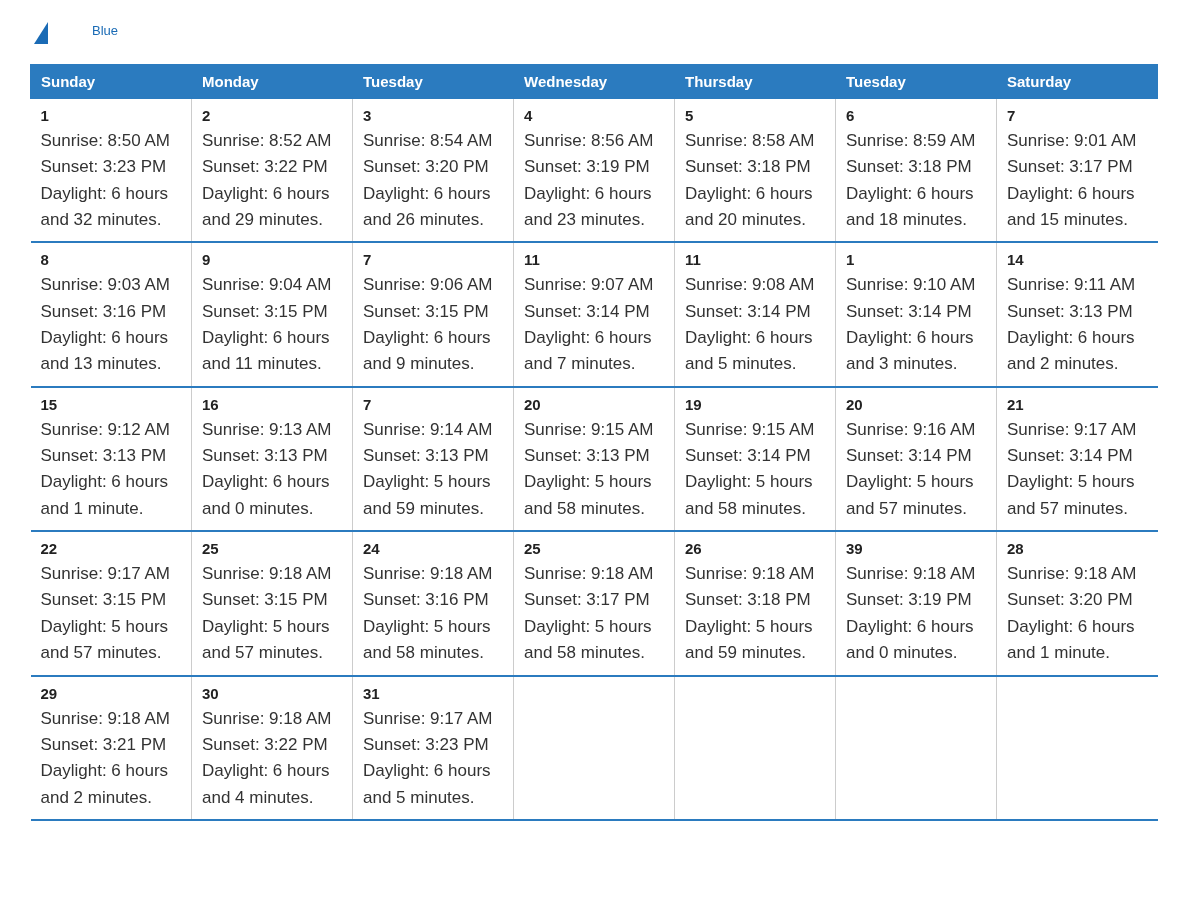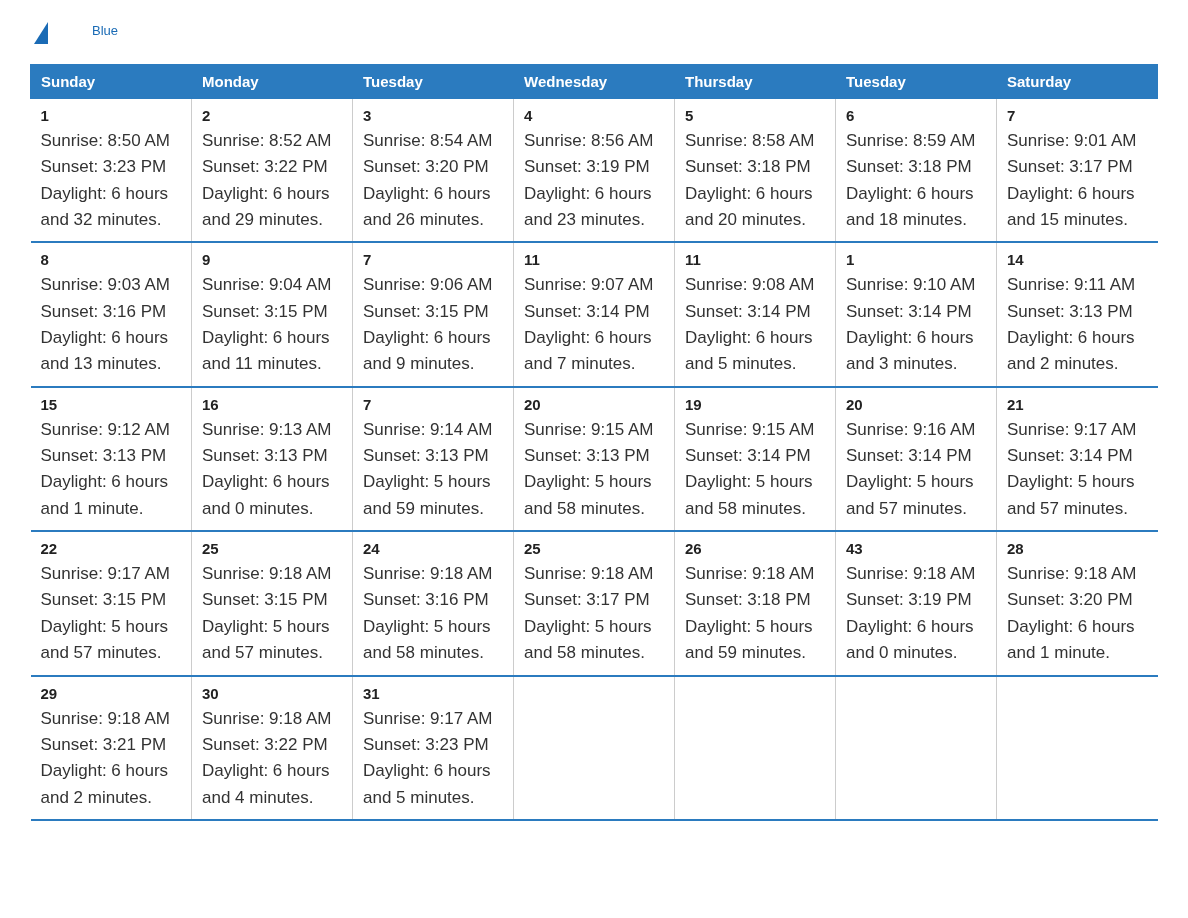--- a/index.html
+++ b/index.html
@@ -249,21 +249,21 @@
         </td>
         <td>
           <span class="day-num">25</span>
           <div class="day-info">Sunrise: 9:18 AM<br>Sunset: 3:17 PM<br>Daylight: 5 hours and 58 minutes.</div>
         </td>
         <td>
           <span class="day-num">26</span>
           <div class="day-info">Sunrise: 9:18 AM<br>Sunset: 3:18 PM<br>Daylight: 5 hours and 59 minutes.</div>
         </td>
         <td>
-          <span class="day-num">43</span>
+          <span class="day-num">39</span>
           <div class="day-info">Sunrise: 9:18 AM<br>Sunset: 3:19 PM<br>Daylight: 6 hours and 0 minutes.</div>
         </td>
         <td>
           <span class="day-num">28</span>
           <div class="day-info">Sunrise: 9:18 AM<br>Sunset: 3:20 PM<br>Daylight: 6 hours and 1 minute.</div>
         </td>
       </tr>
       <tr>
         <td>
           <span class="day-num">29</span>

